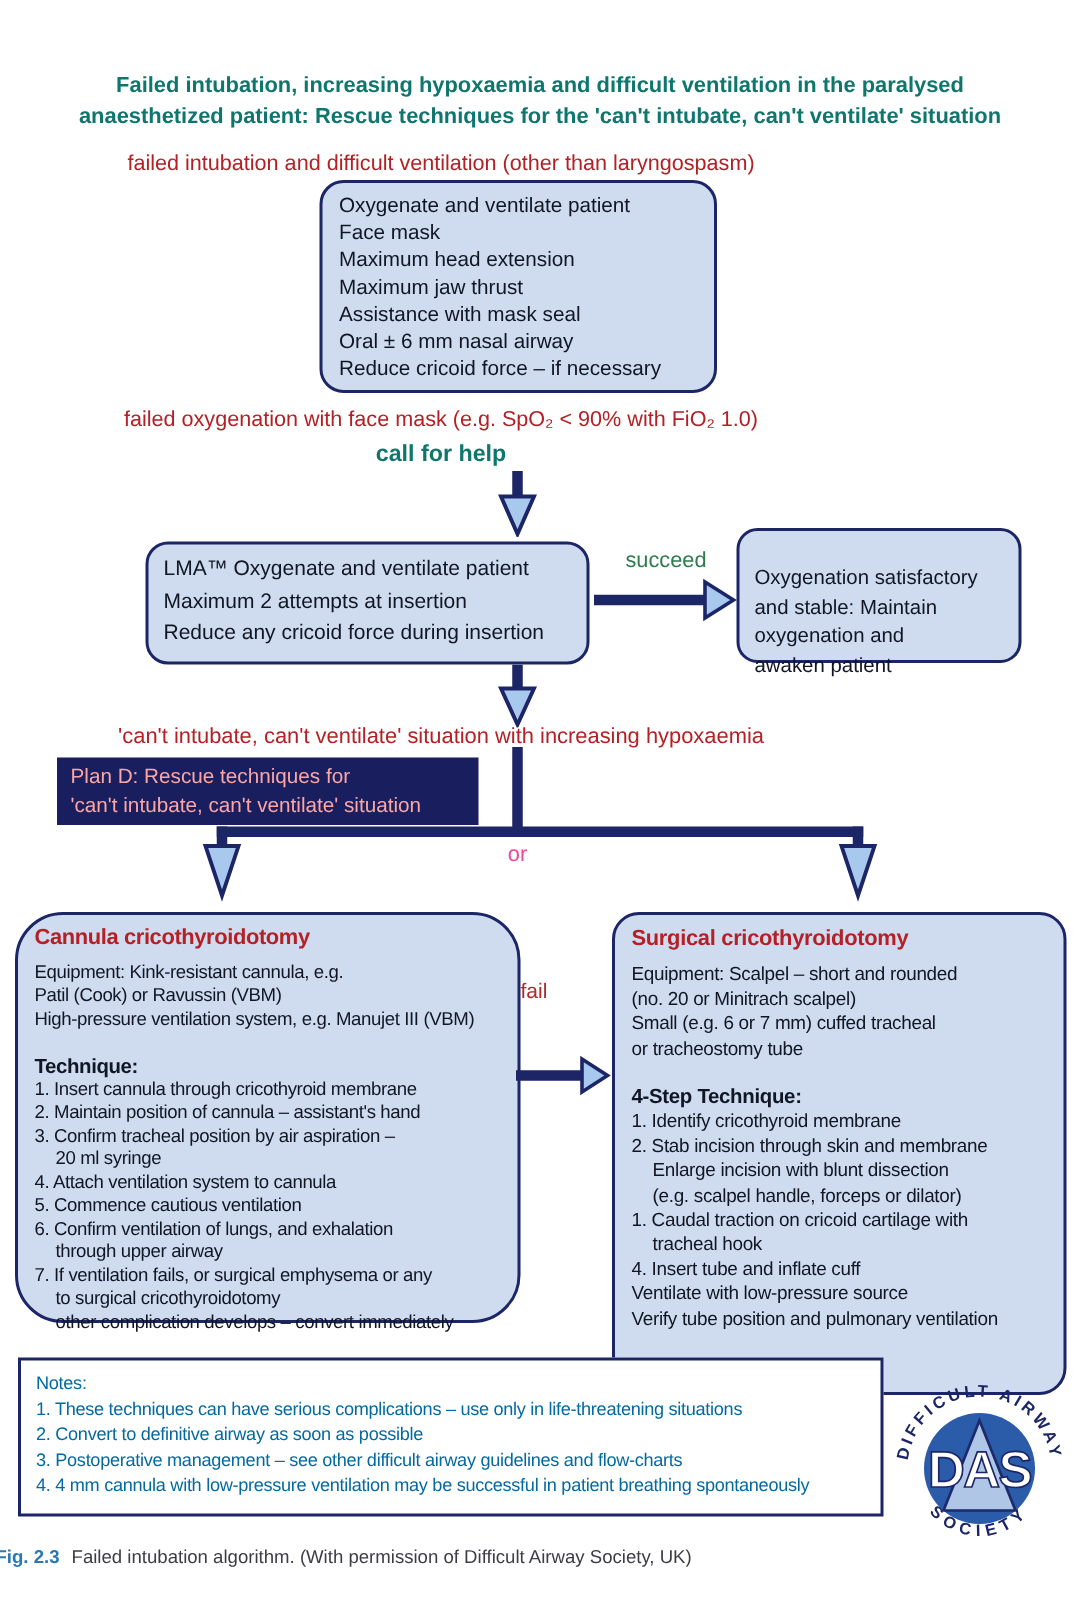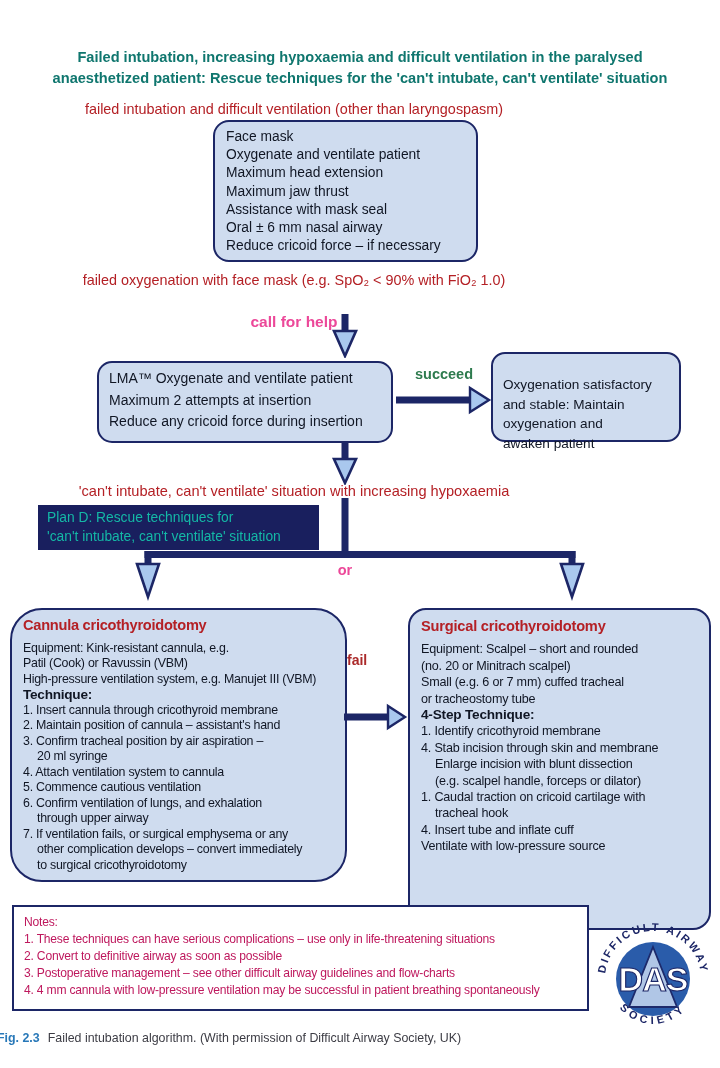--- a/index.html
+++ b/index.html
@@ -11,53 +11,53 @@
 
   .title{position:absolute;left:0;top:47px;width:720px;text-align:center;
          font-weight:bold;font-size:14.6px;line-height:21px;color:#0f766e;}
   .title .ln{white-space:nowrap;}
 
   .redline{position:absolute;left:0;width:588px;text-align:center;color:var(--red);
            font-size:14.4px;}
   .redline .nowrap,.redline{white-space:nowrap;}
   #red1{top:101px;}
   #red2{top:272px;}
-  #red-call{top:294px;font-weight:bold;font-size:15.5px;color:#ec4899;margin-top:19px;}
+  #red-call{top:294px;font-weight:bold;font-size:15.5px;color:#0f766e;}
   #red3{top:483px;font-size:14.6px;}
 
   .roundbox{position:absolute;background:var(--fill);border:2.5px solid var(--navy);
             box-sizing:border-box;color:#101624;}
   .roundbox .ln{white-space:nowrap;}
 
   #box-facemask{left:213px;top:120px;width:265px;height:142px;border-radius:16px;
                 padding:6px 11px;font-size:13.8px;line-height:18.2px;}
   #box-lma{left:97px;top:361px;width:296px;height:82px;border-radius:15px;
            padding:5px 10px;font-size:14px;line-height:21.5px;}
   #box-success{left:491px;top:352px;width:190px;height:90px;border-radius:14px;
                padding:21px 10px;font-size:13.6px;line-height:19.5px;}
 
   #plan-d{position:absolute;left:38px;top:505px;width:281px;height:45px;
-          background:#191f5e;color:#14b8a6;box-sizing:border-box;
+          background:#191f5e;color:#fca5a5;box-sizing:border-box;
           padding:3px 9px;font-size:13.8px;line-height:19px;}
   #plan-d .ln{white-space:nowrap;}
 
   #box-cannula{left:10px;top:608px;width:337px;height:274px;border-radius:32px;
                padding:6px 6px 6px 11px;font-size:12.4px;line-height:15.5px;letter-spacing:-0.25px;}
   #box-surgical{left:408px;top:608px;width:303px;height:322px;border-radius:18px;
                 padding:6px 6px 6px 11px;font-size:12.6px;line-height:16.4px;letter-spacing:-0.2px;}
   .s-head{color:var(--red);font-weight:bold;font-size:14.6px;margin:2px 0 7px;}
-  .s-b{font-weight:bold;font-size:13.6px;}
+  .s-b{font-weight:bold;font-size:13.6px;margin-top:16px;}
   .s-ind{padding-left:14px;}
 
   #notes{position:absolute;left:12px;top:905px;width:577px;height:106px;
          background:#fff;border:2.5px solid var(--navy);box-sizing:border-box;
-         padding:7px 10px;font-size:12.1px;line-height:16.9px;letter-spacing:-0.2px;color:#be185d;}
+         padding:7px 10px;font-size:12.1px;line-height:16.9px;letter-spacing:-0.2px;color:#0369a1;}
   #notes .ln{white-space:nowrap;}
 
-  .flow-label{position:absolute;font-weight:bold;white-space:nowrap;}
+  .flow-label{position:absolute;font-weight:normal;white-space:nowrap;}
   #lbl-succeed{left:398px;top:366px;width:92px;text-align:center;color:var(--green);font-size:14.5px;}
   #lbl-or{left:285px;top:562px;width:120px;text-align:center;color:#ec4899;font-size:14.5px;}
   #lbl-fail{left:347px;top:652px;color:#ab2a2a;font-size:14px;}
 
   .abs{position:absolute;}
   .caption{position:absolute;left:-3px;top:1031px;width:720px;font-size:12.4px;color:#3c3c44;
            white-space:nowrap;}
   .caption .fig{color:#2878b8;font-weight:bold;margin-right:8px;}
 </style>
 </head>
@@ -66,22 +66,22 @@
 <div class="page">
 
   <div class="title">
       <div class="ln">Failed intubation, increasing hypoxaemia and difficult ventilation in the paralysed</div>
       <div class="ln">anaesthetized patient: Rescue techniques for the 'can't intubate, can't ventilate' situation</div>
     </div>
 
   <div class="redline" id="red1">failed intubation and difficult ventilation (other than laryngospasm)</div>
 
   <div class="roundbox" id="box-facemask">
+      <div class="ln">Oxygenate and ventilate patient</div>
       <div class="ln">Face mask</div>
-      <div class="ln">Oxygenate and ventilate patient</div>
       <div class="ln">Maximum head extension</div>
       <div class="ln">Maximum jaw thrust</div>
       <div class="ln">Assistance with mask seal</div>
       <div class="ln">Oral ± 6 mm nasal airway</div>
       <div class="ln">Reduce cricoid force – if necessary</div>
     </div>
 
   <div class="redline" id="red2">failed oxygenation with face mask (e.g. SpO₂ &lt; 90% with FiO₂ 1.0)</div>
   <div class="redline" id="red-call">call for help</div>
 
@@ -139,45 +139,46 @@
       <div class="ln s-b">Technique:</div>
       <div class="ln s-n">1. Insert cannula through cricothyroid membrane</div>
       <div class="ln s-n">2. Maintain position of cannula – assistant's hand</div>
       <div class="ln s-n">3. Confirm tracheal position by air aspiration –</div>
       <div class="ln s-ind">20 ml syringe</div>
       <div class="ln s-n">4. Attach ventilation system to cannula</div>
       <div class="ln s-n">5. Commence cautious ventilation</div>
       <div class="ln s-n">6. Confirm ventilation of lungs, and exhalation</div>
       <div class="ln s-ind">through upper airway</div>
       <div class="ln s-n">7. If ventilation fails, or surgical emphysema or any</div>
+      <div class="ln s-ind">to surgical cricothyroidotomy</div>
       <div class="ln s-ind">other complication develops – convert immediately</div>
-      <div class="ln s-ind">to surgical cricothyroidotomy</div>
     </div>
 
   <div class="flow-label" id="lbl-fail">fail</div>
   <svg class="abs" style="left:344px;top:702px;" width="64" height="30" viewBox="0 0 64 30">
     <rect x="0" y="11.5" width="46" height="7" fill="#1c2666"></rect>
     <path d="M44 4 L44 26 L61 15 Z" fill="#a9c8ee" stroke="#1c2666" stroke-width="2.4"></path>
   </svg>
 
   <div class="roundbox" id="box-surgical">
       <div class="ln s-head">Surgical cricothyroidotomy</div>
       <div class="ln s-n">Equipment: Scalpel – short and rounded</div>
       <div class="ln s-n">(no. 20 or Minitrach scalpel)</div>
       <div class="ln s-n">Small (e.g. 6 or 7 mm) cuffed tracheal</div>
       <div class="ln s-n">or tracheostomy tube</div>
       <div class="ln s-b">4-Step Technique:</div>
       <div class="ln s-n">1. Identify cricothyroid membrane</div>
-      <div class="ln s-n">4. Stab incision through skin and membrane</div>
+      <div class="ln s-n">2. Stab incision through skin and membrane</div>
       <div class="ln s-ind">Enlarge incision with blunt dissection</div>
       <div class="ln s-ind">(e.g. scalpel handle, forceps or dilator)</div>
       <div class="ln s-n">1. Caudal traction on cricoid cartilage with</div>
       <div class="ln s-ind">tracheal hook</div>
       <div class="ln s-n">4. Insert tube and inflate cuff</div>
       <div class="ln s-n">Ventilate with low-pressure source</div>
+      <div class="ln s-n">Verify tube position and pulmonary ventilation</div>
     </div>
 
   <div id="notes">
       <div class="ln">Notes:</div>
       <div class="ln">1. These techniques can have serious complications – use only in life-threatening situations</div>
       <div class="ln">2. Convert to definitive airway as soon as possible</div>
       <div class="ln">3. Postoperative management – see other difficult airway guidelines and flow-charts</div>
       <div class="ln">4. 4 mm cannula with low-pressure ventilation may be successful in patient breathing spontaneously</div>
     </div>
 

